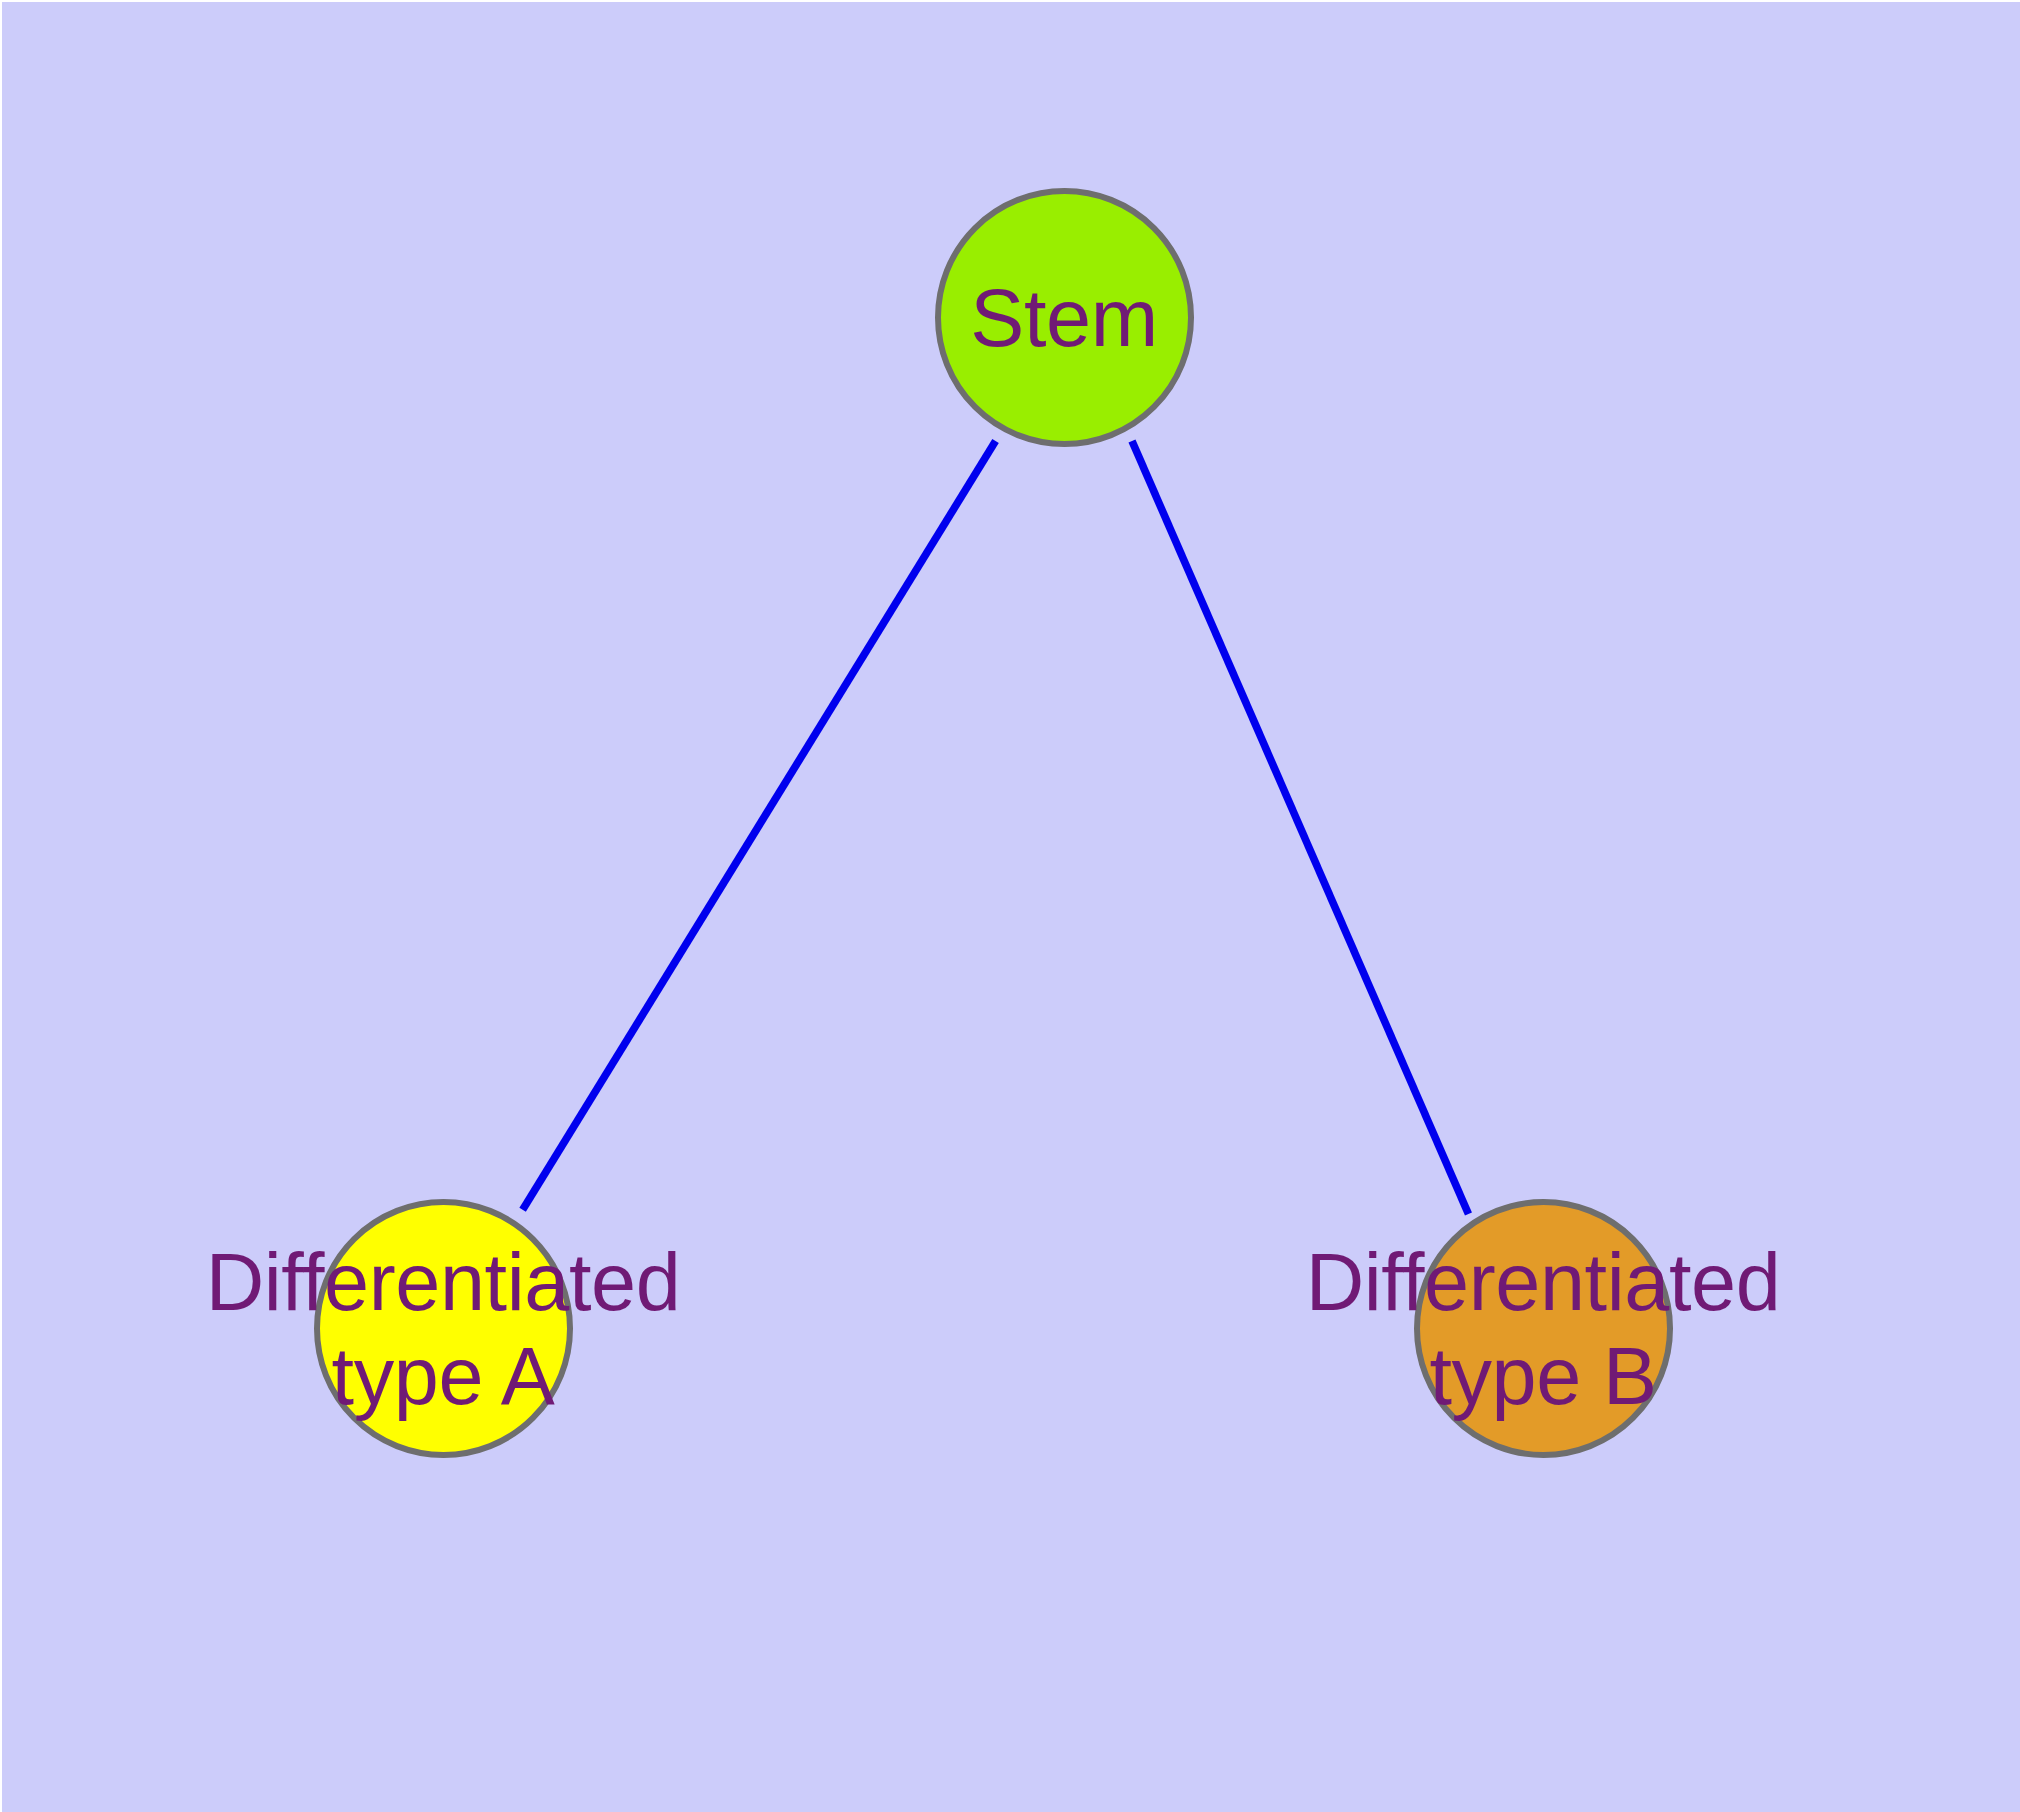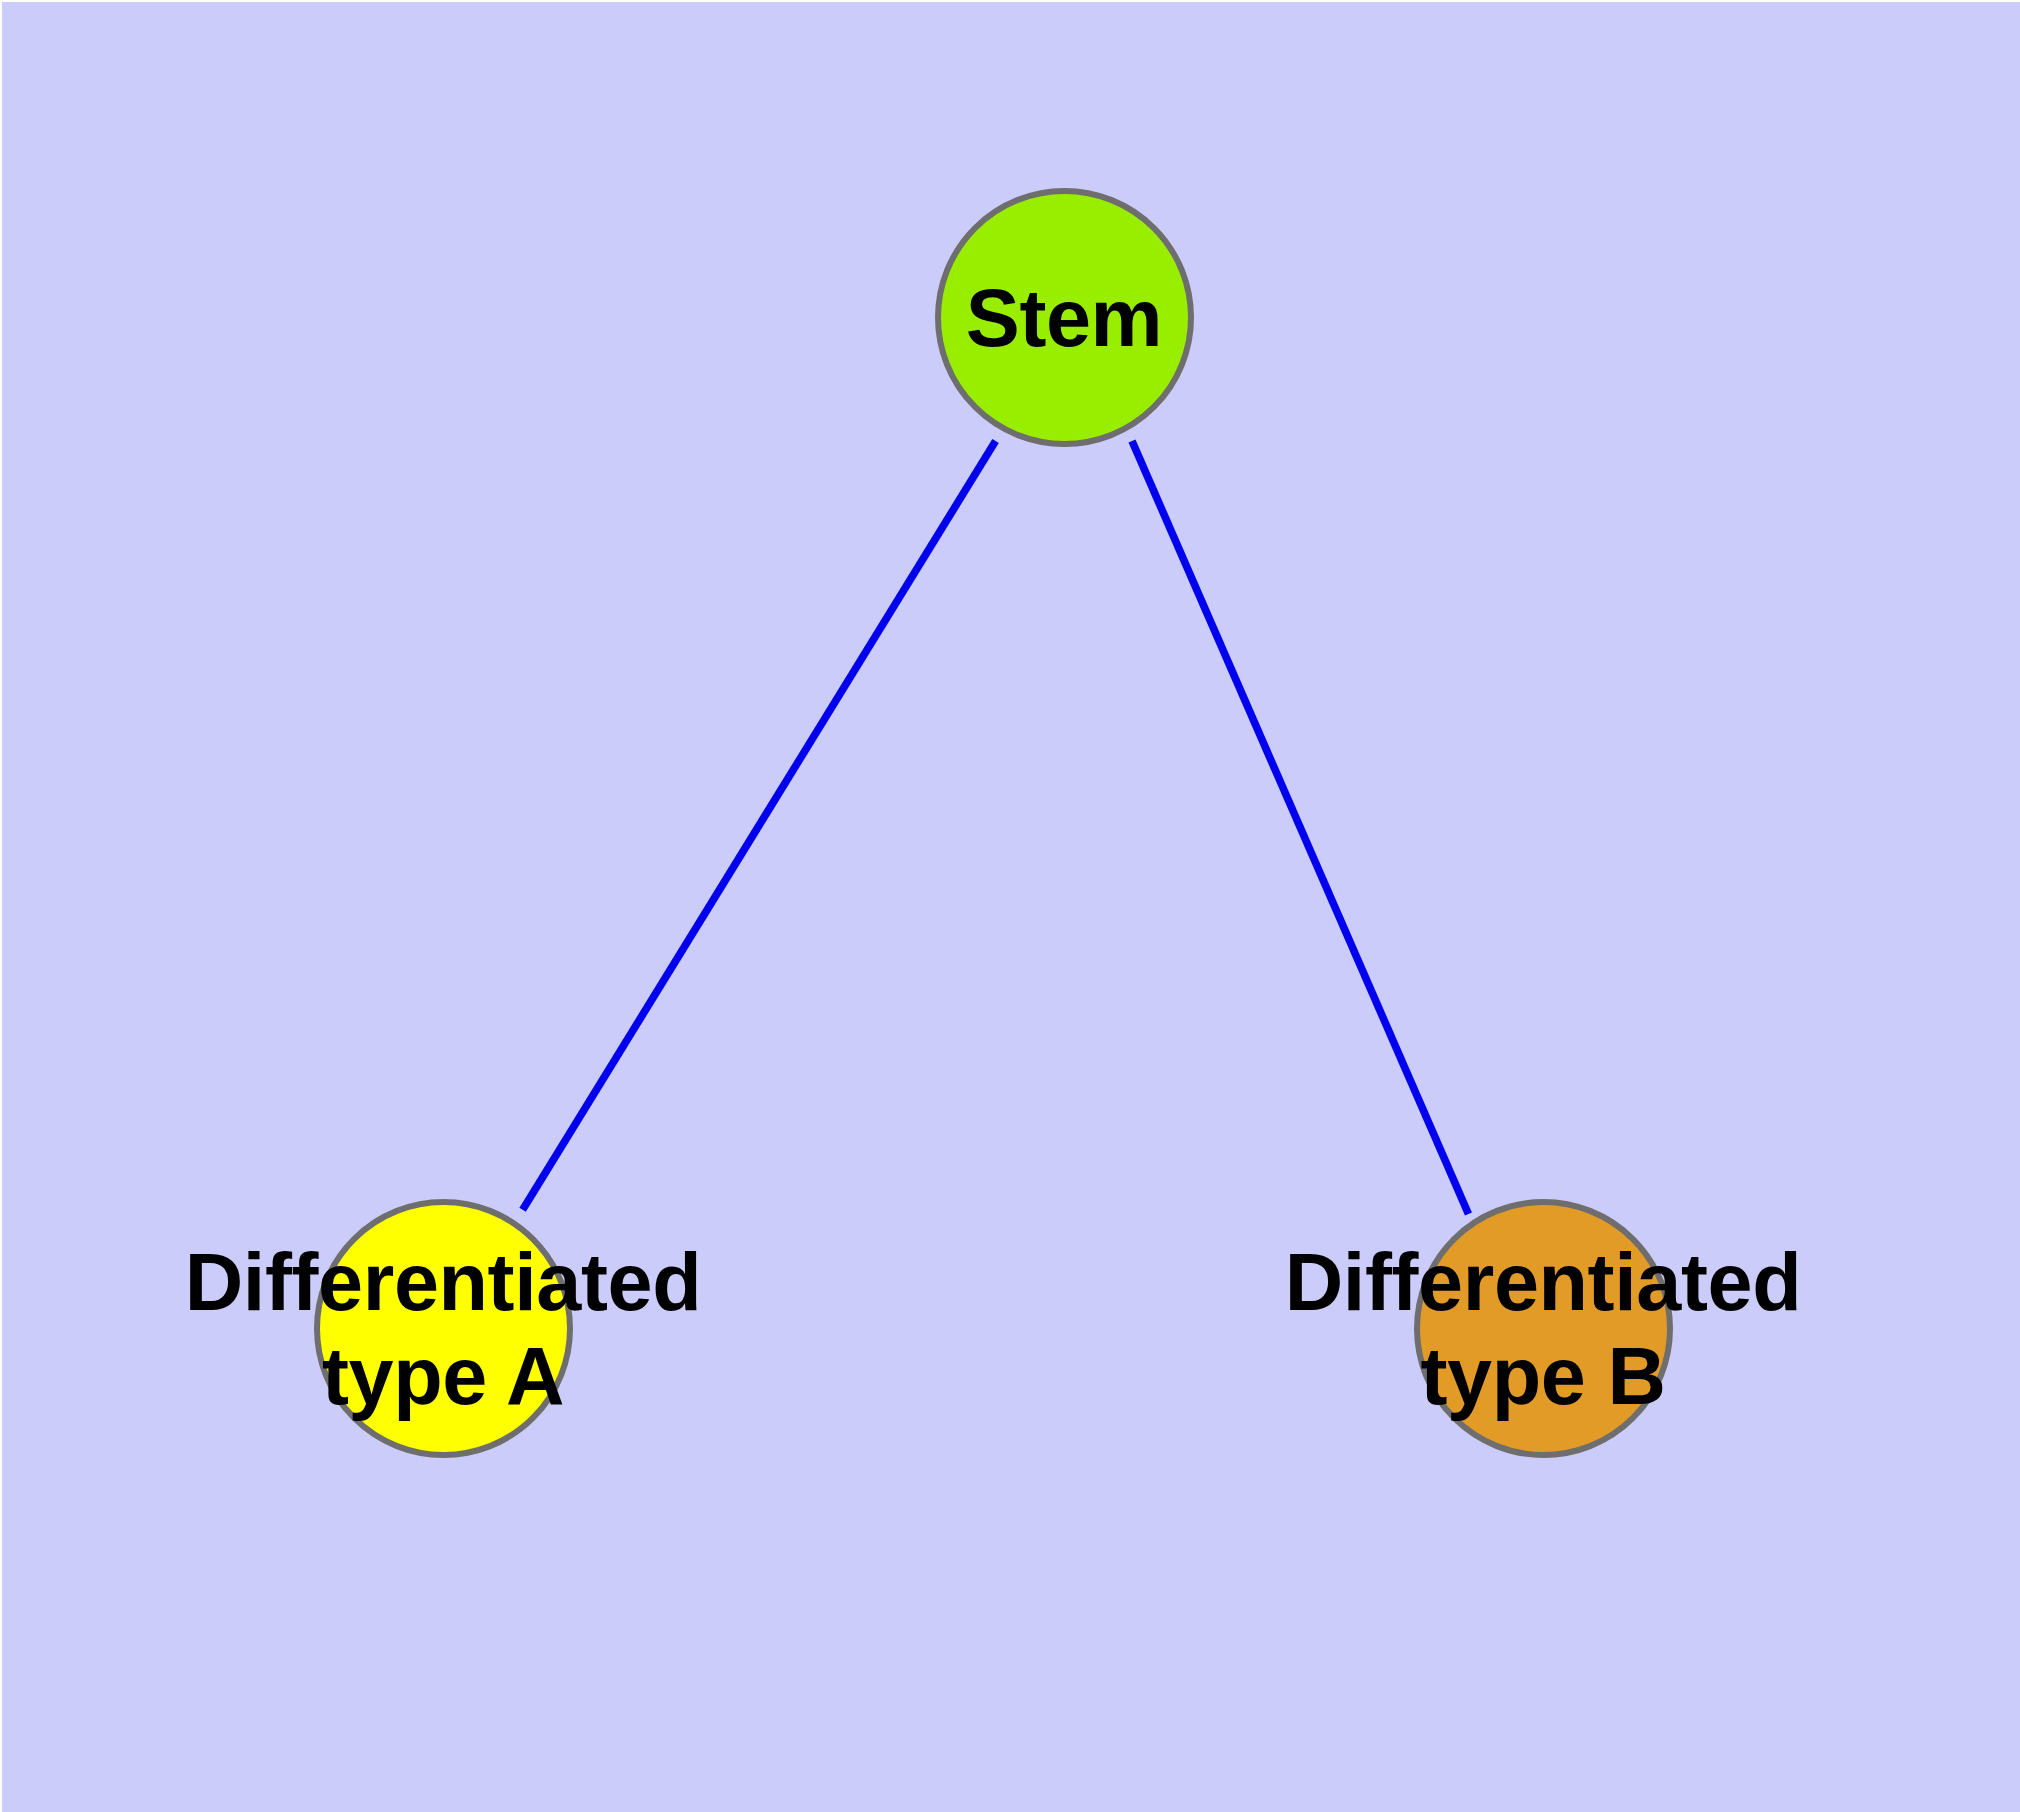--- a/index.html
+++ b/index.html
@@ -42,23 +42,23 @@
     left: 50%;
     top: 50%;
     transform: translate(-50%, -50%);
     border-radius: 50%;
     box-sizing: border-box;
     border: 6px solid #6e6e6e;
   }
   .node-label {
     position: relative;
     z-index: 2;
-    color: #000000;
+    color: #701a75;
     font-family: "Liberation Sans", sans-serif;
-    font-weight: bold;
+    font-weight: normal;
     font-size: 81px;
     line-height: 94px;
     text-align: center;
     white-space: pre;
     letter-spacing: -0.4px;
   }
 </style>
 </head>
 <body>
 

